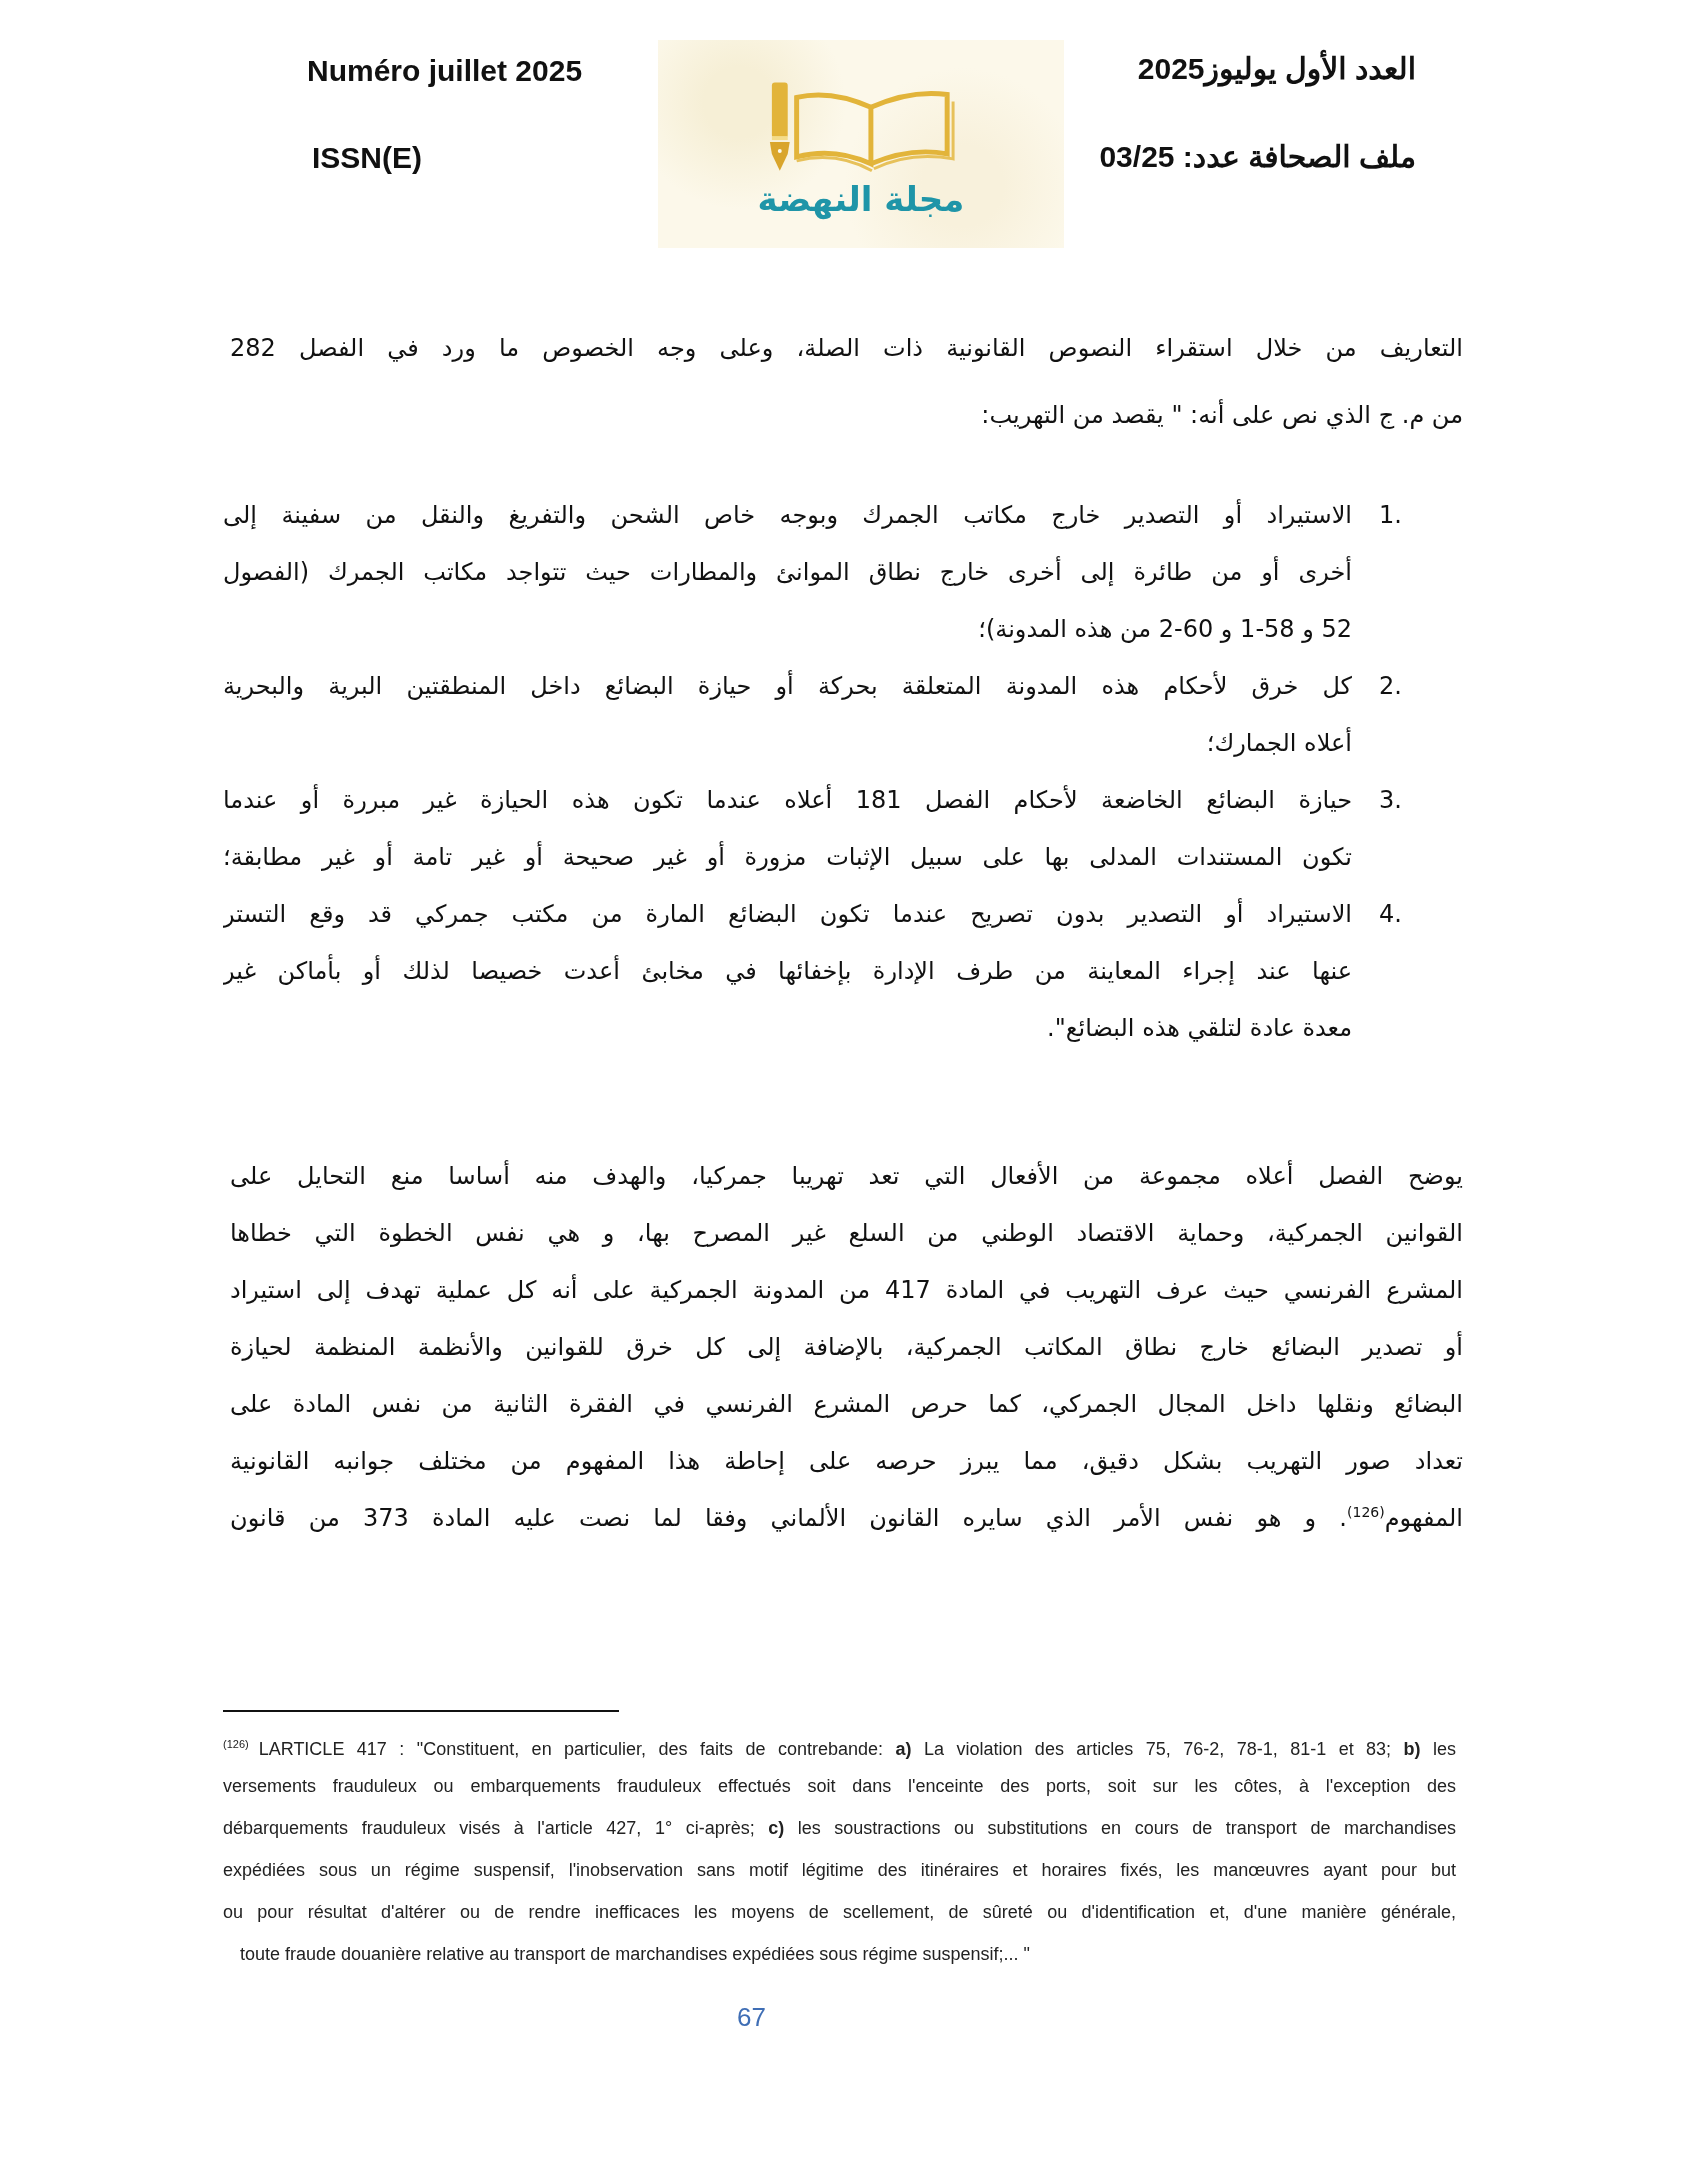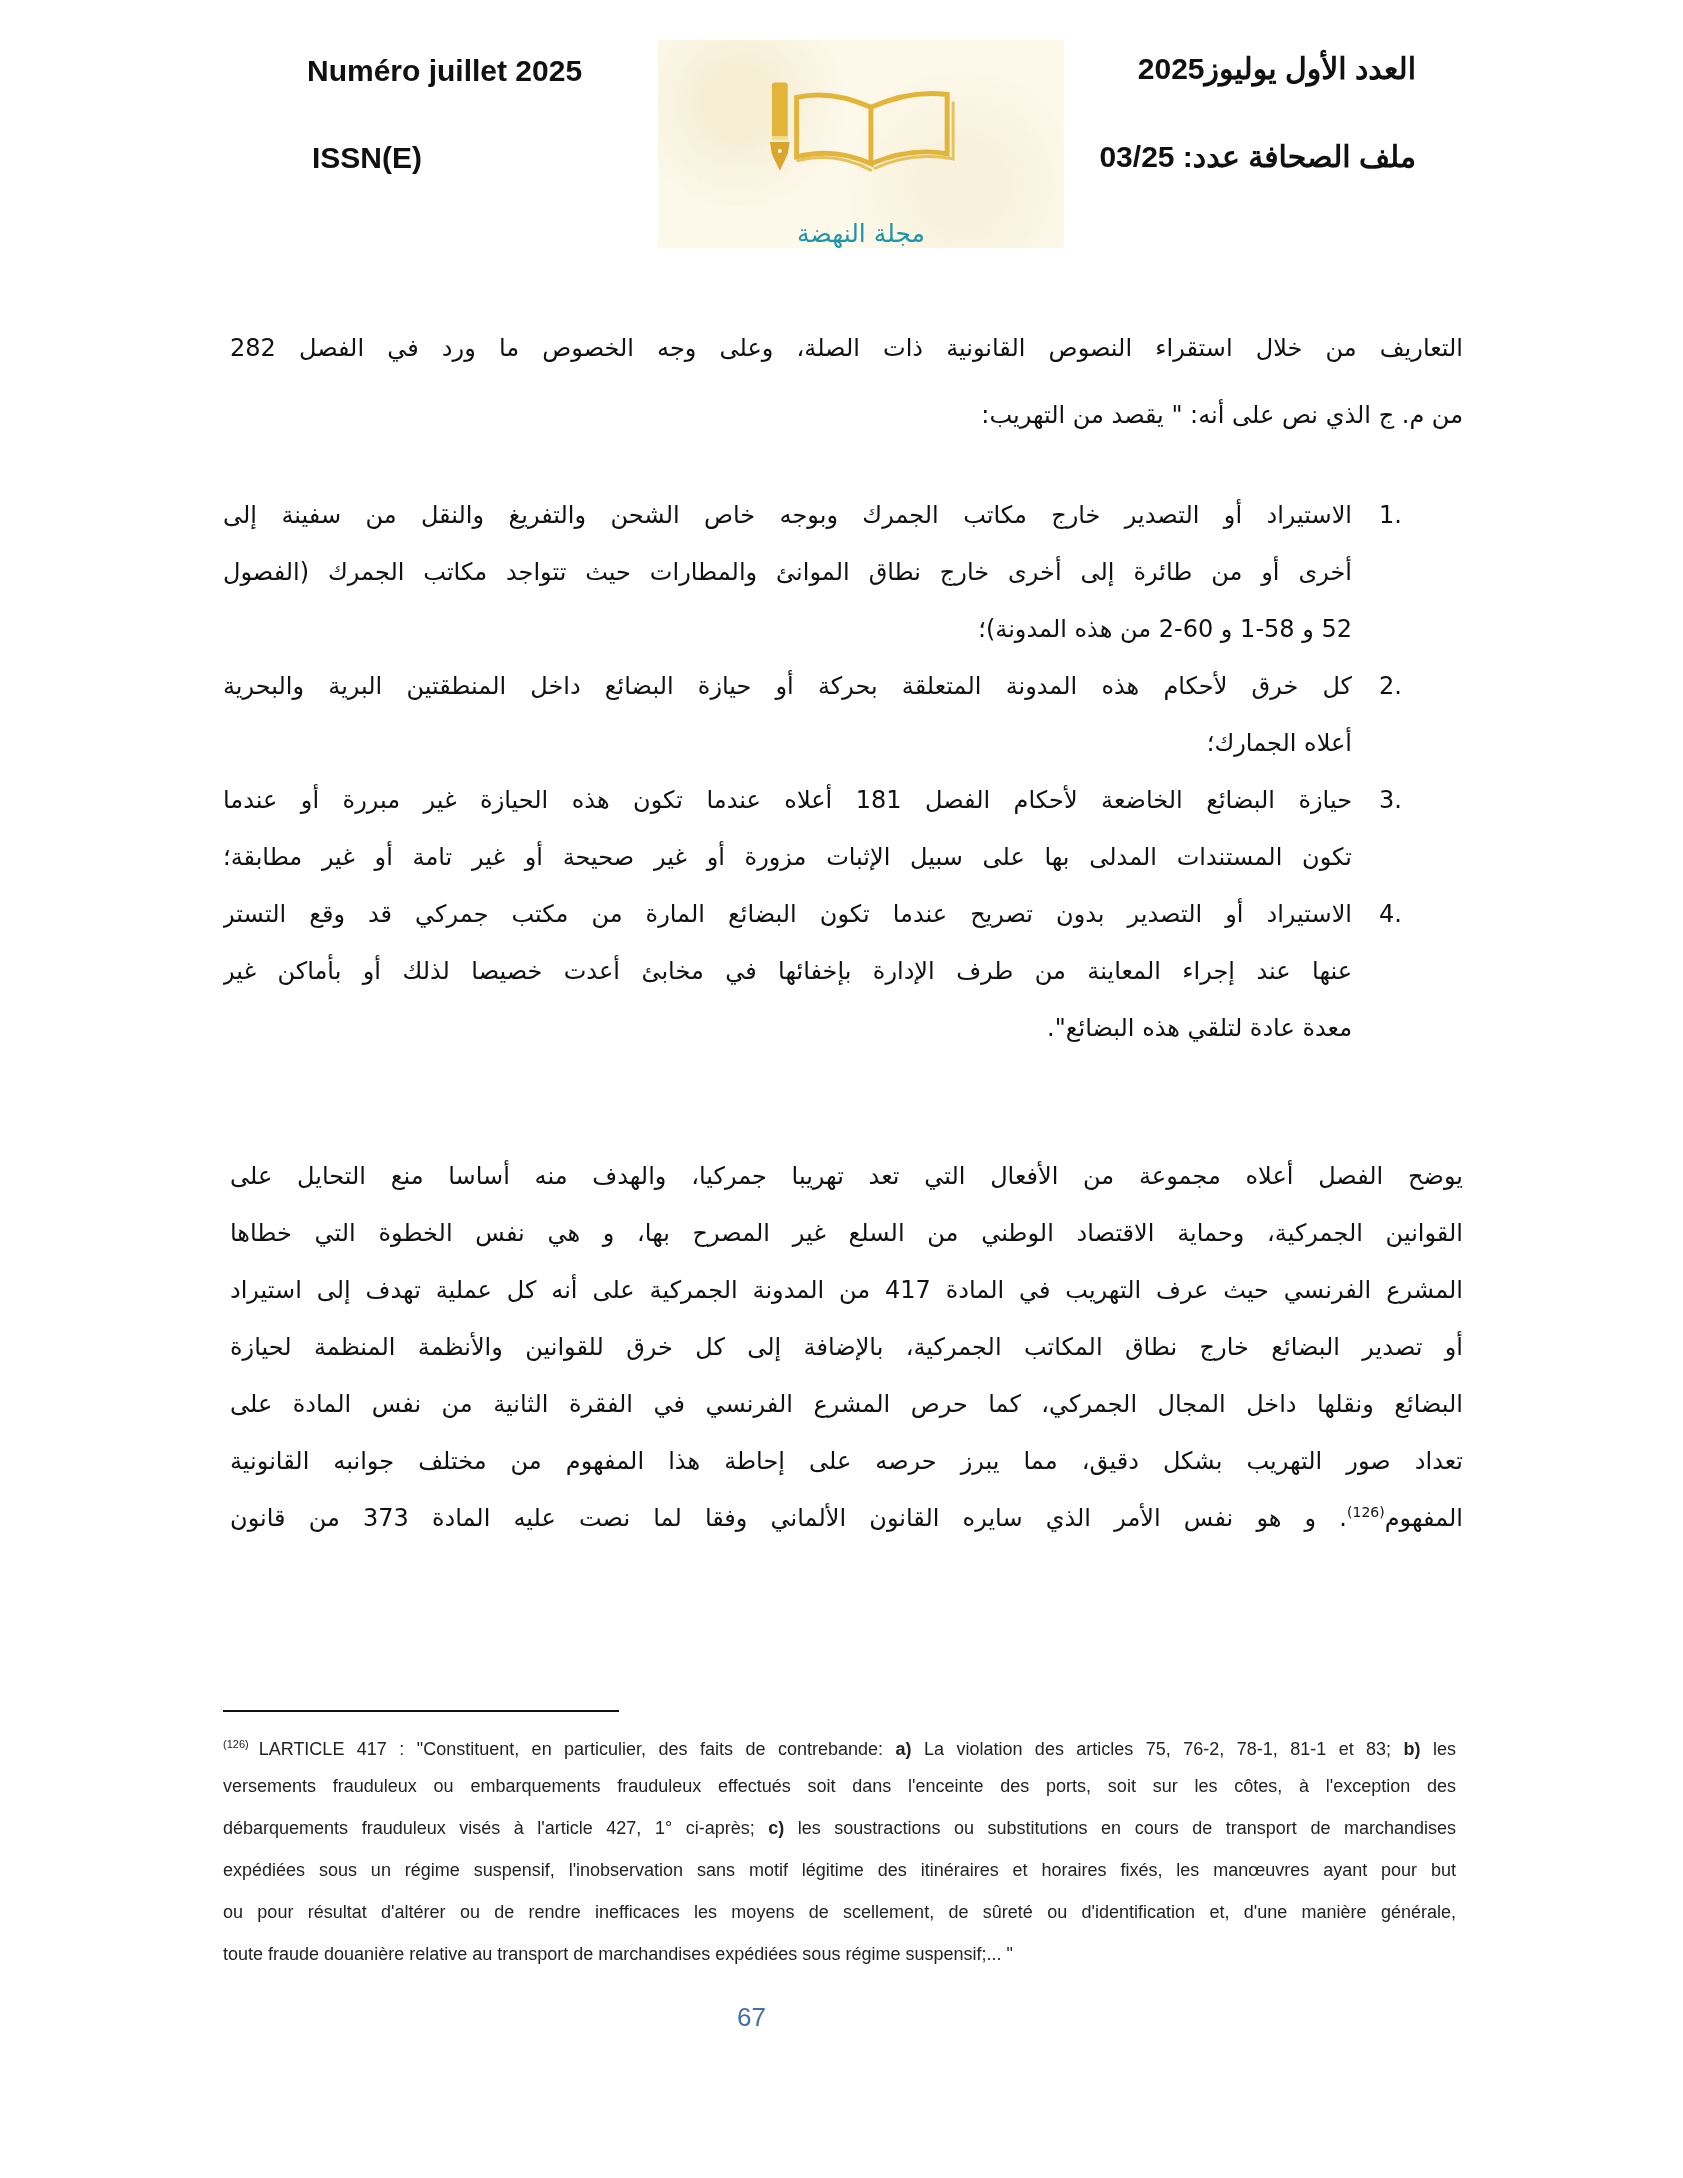--- a/index.html
+++ b/index.html
@@ -5,40 +5,40 @@
   html, body { margin:0; padding:0; background:#ffffff; }
   body { width:1683px; height:2178px; position:relative; overflow:hidden; font-family:"DejaVu Sans", sans-serif; color:#111; }
   .hdr { position:absolute; font-family:"Liberation Sans", sans-serif; font-weight:bold; font-size:30px; color:#111; white-space:nowrap; }
   #hdr-fr-1 { left:307px; top:54px; }
   #hdr-fr-2 { left:312px; top:141px; }
   #hdr-ar-1 { right:267px; top:51px; direction:rtl; }
   #hdr-ar-2 { right:267px; top:139px; direction:rtl; }
   .logo { position:absolute; left:658px; top:40px; width:406px; height:208px; background:#fcf8ea;
           background-image: radial-gradient(circle at 20% 30%, #f6efd6 0 10%, transparent 30%), radial-gradient(circle at 75% 70%, #f8f1dc 0 12%, transparent 35%); }
   .logo svg { position:absolute; left:0; top:0; }
-  .logo-title { position:absolute; left:0; right:0; top:139px; text-align:center; font-family:"DejaVu Sans", sans-serif; font-weight:normal; font-size:25px; color:#1f95a8; direction:rtl;margin-top:40px; }
+  .logo-title { position:absolute; left:0; right:0; top:139px; text-align:center; font-family:"DejaVu Sans", sans-serif; font-weight:bold; font-size:34px; color:#1f95a8; direction:rtl; }
 
   .body-text { position:absolute; left:223px; width:1233px; direction:rtl; text-align:justify; text-align-last:right;
                font-family:"DejaVu Sans", sans-serif; font-size:24px; color:#111;margin-left:7px; }
   .line { height:57px; line-height:57px; white-space:nowrap; overflow:hidden; text-align-last:justify; }
   .line.last { text-align-last:right; }
   #intro { top:315px; }
   #intro .line { height:67px; line-height:67px; }
   .list { position:absolute; left:223px; width:1233px; top:487px; direction:rtl; font-size:24px; }
   .item { position:relative; padding-right:104px; }
   .item .num { position:absolute; right:54px; top:0; height:57px; line-height:57px; direction:ltr; }
   .item .line { text-align-last:justify; }
   .item .line.last { text-align-last:right; }
   #para { top:1148px; }
   sup { font-size:14px; line-height:0; }
 
   .fn-rule { position:absolute; left:223px; top:1710px; width:396px; height:2px; background:#111; }
   .footnote { position:absolute; left:223px; top:1723px; width:1233px; font-family:"Liberation Sans", sans-serif; font-size:18px; color:#222; }
   .footnote .fl { height:42px; line-height:42px; white-space:nowrap; text-align:justify; text-align-last:justify; }
-  .footnote .fl.last { text-align-last:left; }
+  .footnote .fl.last { text-align-last:left;margin-left:17px; }
   .footnote .fnum { font-size:11px; vertical-align:super; margin-right:10px; }
   .footnote b { font-weight:bold; }
   .page-num { position:absolute; left:0; width:1503px; top:2002px; text-align:center; font-family:"Liberation Sans", sans-serif; font-size:26px; color:#3f6eb5; }
 </style>
 </head>
 <body>
 
 <div id="hdr-fr-1" class="hdr">Numéro juillet 2025</div>
 <div id="hdr-fr-2" class="hdr">ISSN(E)</div>
 <div id="hdr-ar-1" class="hdr">العدد الأول يوليوز2025</div>

